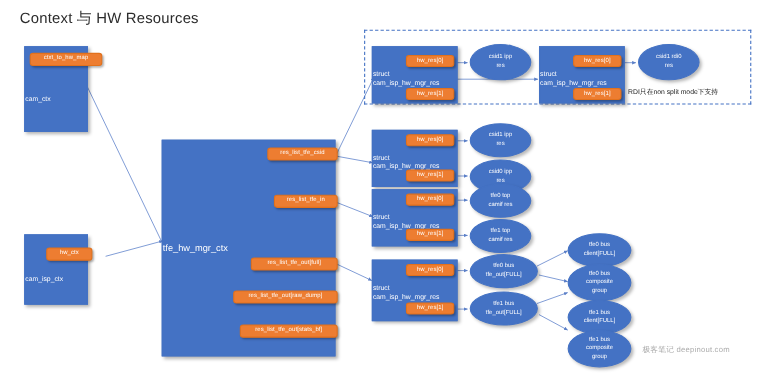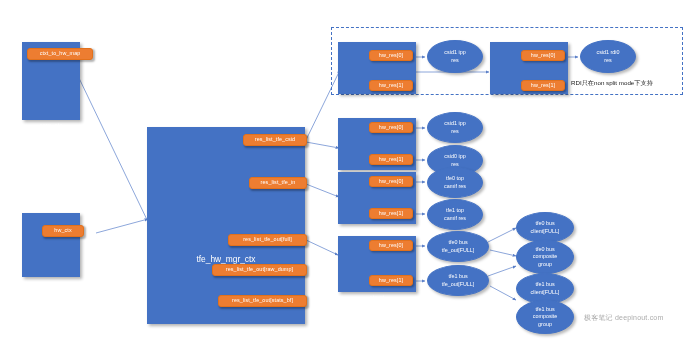--- a/index.html
+++ b/index.html
@@ -32,24 +32,22 @@
     border: 1px solid #4472C4;
     box-shadow: 2px 2px 3px rgba(0,0,0,0.30);
     box-sizing: border-box;
   }
   .rect-label {
     position: absolute;
     left: 0;
     right: 0;
     color: #ffffff;
     font-size: 6.2px;
-    text-align: center;
     line-height: 1.25;
     white-space: pre-line;
-    margin-top: 34px;
   }
   .big-label {
     font-size: 8.4px;
   }
   .pill {
     position: absolute;
     background: #ED7D31;
     border: 1px solid #E2711C;
     border-radius: 3px;
     color: #ffffff;
@@ -105,20 +103,21 @@
     width: 690px;
     height: 339px;
     pointer-events: none;
   }
 </style>
 </head>
 <body>
 
 <div id="canvas">
 
+  <div id="title">Context 与 HW Resources</div>
 
   <svg id="wires" viewBox="0 0 690 339">
     <defs>
       <marker id="arr" markerWidth="5" markerHeight="5" refX="4.2" refY="2" orient="auto">
         <path d="M0,0 L4.6,2 L0,4 z" fill="#5b7fc7"></path>
       </marker>
     </defs>
     <g stroke="#6f8fd0" stroke-width="0.8" fill="none" marker-end="url(#arr)">
 
       <path d="M78,76 L150,226"></path>

